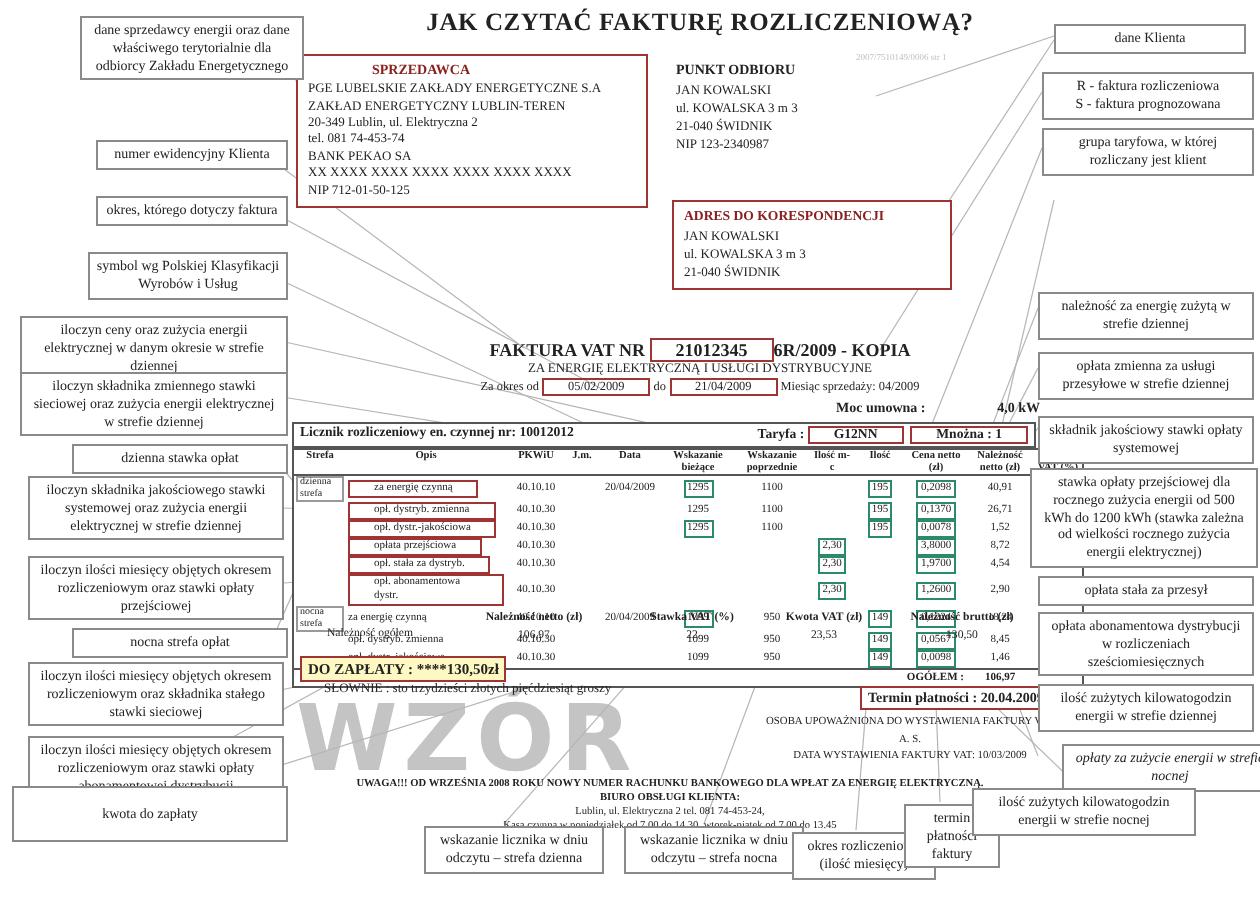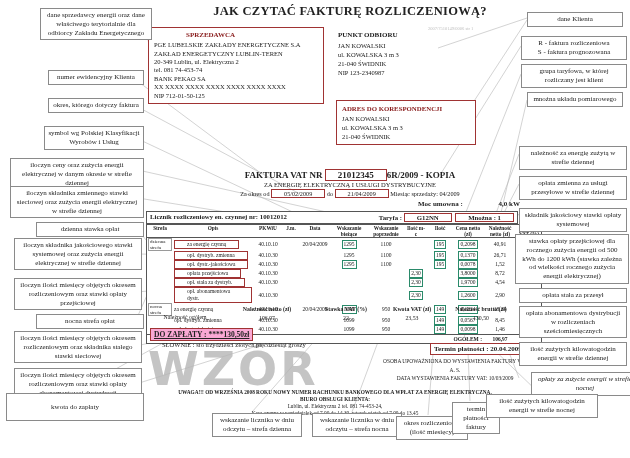--- a/index.html
+++ b/index.html
@@ -31,21 +31,21 @@
   th{font-size:5.3px;font-weight:bold;border-bottom:1px solid #555;padding:0 1px;line-height:1.15;vertical-align:top;}
   td{font-size:5.5px;padding:0 1px;line-height:1.28;vertical-align:middle;}
   table{border:1px solid #555;}
   td.num{text-align:center;}
   td.opis{text-align:left;}
   .strefa-tag{display:inline-block;border:1px solid #9a9a9a;padding:0 1px;font-size:5px;line-height:1.1;}
   tr.total td{border-top:1px solid #555;font-weight:bold;padding-top:1px;}
   #summary{left:150px;top:306px;width:366px;display:grid;grid-template-columns:70px 94px 64px 68px 70px;font-size:5.8px;}
   #summary .lab{text-align:center;font-weight:bold;}
   #summary .val{text-align:center;margin-top:3px;}
-  #dozaplaty{left:150px;top:328px;font-size:7.5px;font-weight:bold;padding:1px 3px;background:#f9a8d4;text-decoration:underline;}
+  #dozaplaty{left:150px;top:328px;font-size:7.5px;font-weight:bold;padding:1px 3px;background:#fef9c3;}
   #slownie{left:162px;top:341px;font-size:6.5px;}
   #watermark{left:148px;top:342px;font-size:46px;font-weight:bold;color:#c4c4c4;z-index:0;
              font-family:"DejaVu Sans","Liberation Sans",sans-serif;letter-spacing:3px;}
   #termin{left:430px;top:343px;font-size:7px;font-weight:bold;padding:1px 3px;background:#fff;}
   #issuer{left:340px;top:357px;width:230px;text-align:center;font-size:5.4px;line-height:1.6;}
   #notice{left:146px;top:389px;width:378px;text-align:center;font-size:5.3px;line-height:1.3;}
   #notice div:nth-child(1),#notice div:nth-child(2){font-weight:bold;}
 </style>
 </head>
 <body>
@@ -346,21 +346,20 @@
     <div class="callout" style="left: 14px; top: 238px; width: 120px;">iloczyn składnika jakościowego stawki systemowej oraz zużycia energii elektrycznej w strefie dziennej</div>
     <div class="callout" style="left: 14px; top: 278px; width: 120px;">iloczyn ilości miesięcy objętych okresem rozliczeniowym oraz stawki opłaty przejściowej</div>
     <div class="callout" style="left: 36px; top: 314px; width: 100px;">nocna strefa opłat</div>
     <div class="callout" style="left: 14px; top: 331px; width: 120px;">iloczyn ilości miesięcy objętych okresem rozliczeniowym oraz składnika stałego stawki sieciowej</div>
     <div class="callout" style="left: 14px; top: 368px; width: 120px;">iloczyn ilości miesięcy objętych okresem rozliczeniowym oraz stawki opłaty abonamentowej dystrybucji</div>
     <div class="callout" style="left: 6px; top: 393px; width: 130px; height: 22px; display: flex; align-items: center; justify-content: center;">kwota do zapłaty</div>
     <div class="callout" style="left: 527px; top: 12px; width: 88px;">dane Klienta</div>
     <div class="callout" style="left: 521px; top: 36px; width: 98px;">R - faktura rozliczeniowa
 S - faktura prognozowana</div>
     <div class="callout" style="left: 521px; top: 64px; width: 98px; text-align: center;">grupa taryfowa, w której rozliczany jest klient</div>
-    <div class="callout" style="left: 527px; top: 92px; width: 88px;">mnożna układu pomiarowego</div>
     <div class="callout" style="left: 519px; top: 146px; width: 100px;">należność za energię zużytą w strefie dziennej</div>
     <div class="callout" style="left: 519px; top: 176px; width: 100px;">opłata zmienna za usługi przesyłowe w strefie dziennej</div>
     <div class="callout" style="left: 519px; top: 208px; width: 100px;">składnik jakościowy stawki opłaty systemowej</div>
     <div class="callout" style="left: 515px; top: 234px; width: 106px;">stawka opłaty przejściowej dla rocznego zużycia energii od 500 kWh do 1200 kWh (stawka zależna od wielkości rocznego zużycia energii elektrycznej)</div>
     <div class="callout" style="left: 519px; top: 288px; width: 100px;">opłata stała za przesył</div>
     <div class="callout" style="left: 519px; top: 306px; width: 100px;">opłata abonamentowa dystrybucji w rozliczeniach sześciomiesięcznych</div>
     <div class="callout" style="left: 519px; top: 342px; width: 100px;">ilość zużytych kilowatogodzin energii w strefie dziennej</div>
     <div class="callout" style="left: 531px; top: 372px; width: 100px; font-style: italic;">opłaty za zużycie energii w strefie nocnej</div>
     <div class="callout" style="left: 212px; top: 413px; width: 82px;">wskazanie licznika w dniu odczytu – strefa dzienna</div>
     <div class="callout" style="left: 312px; top: 413px; width: 82px;">wskazanie licznika w dniu odczytu – strefa nocna</div>

